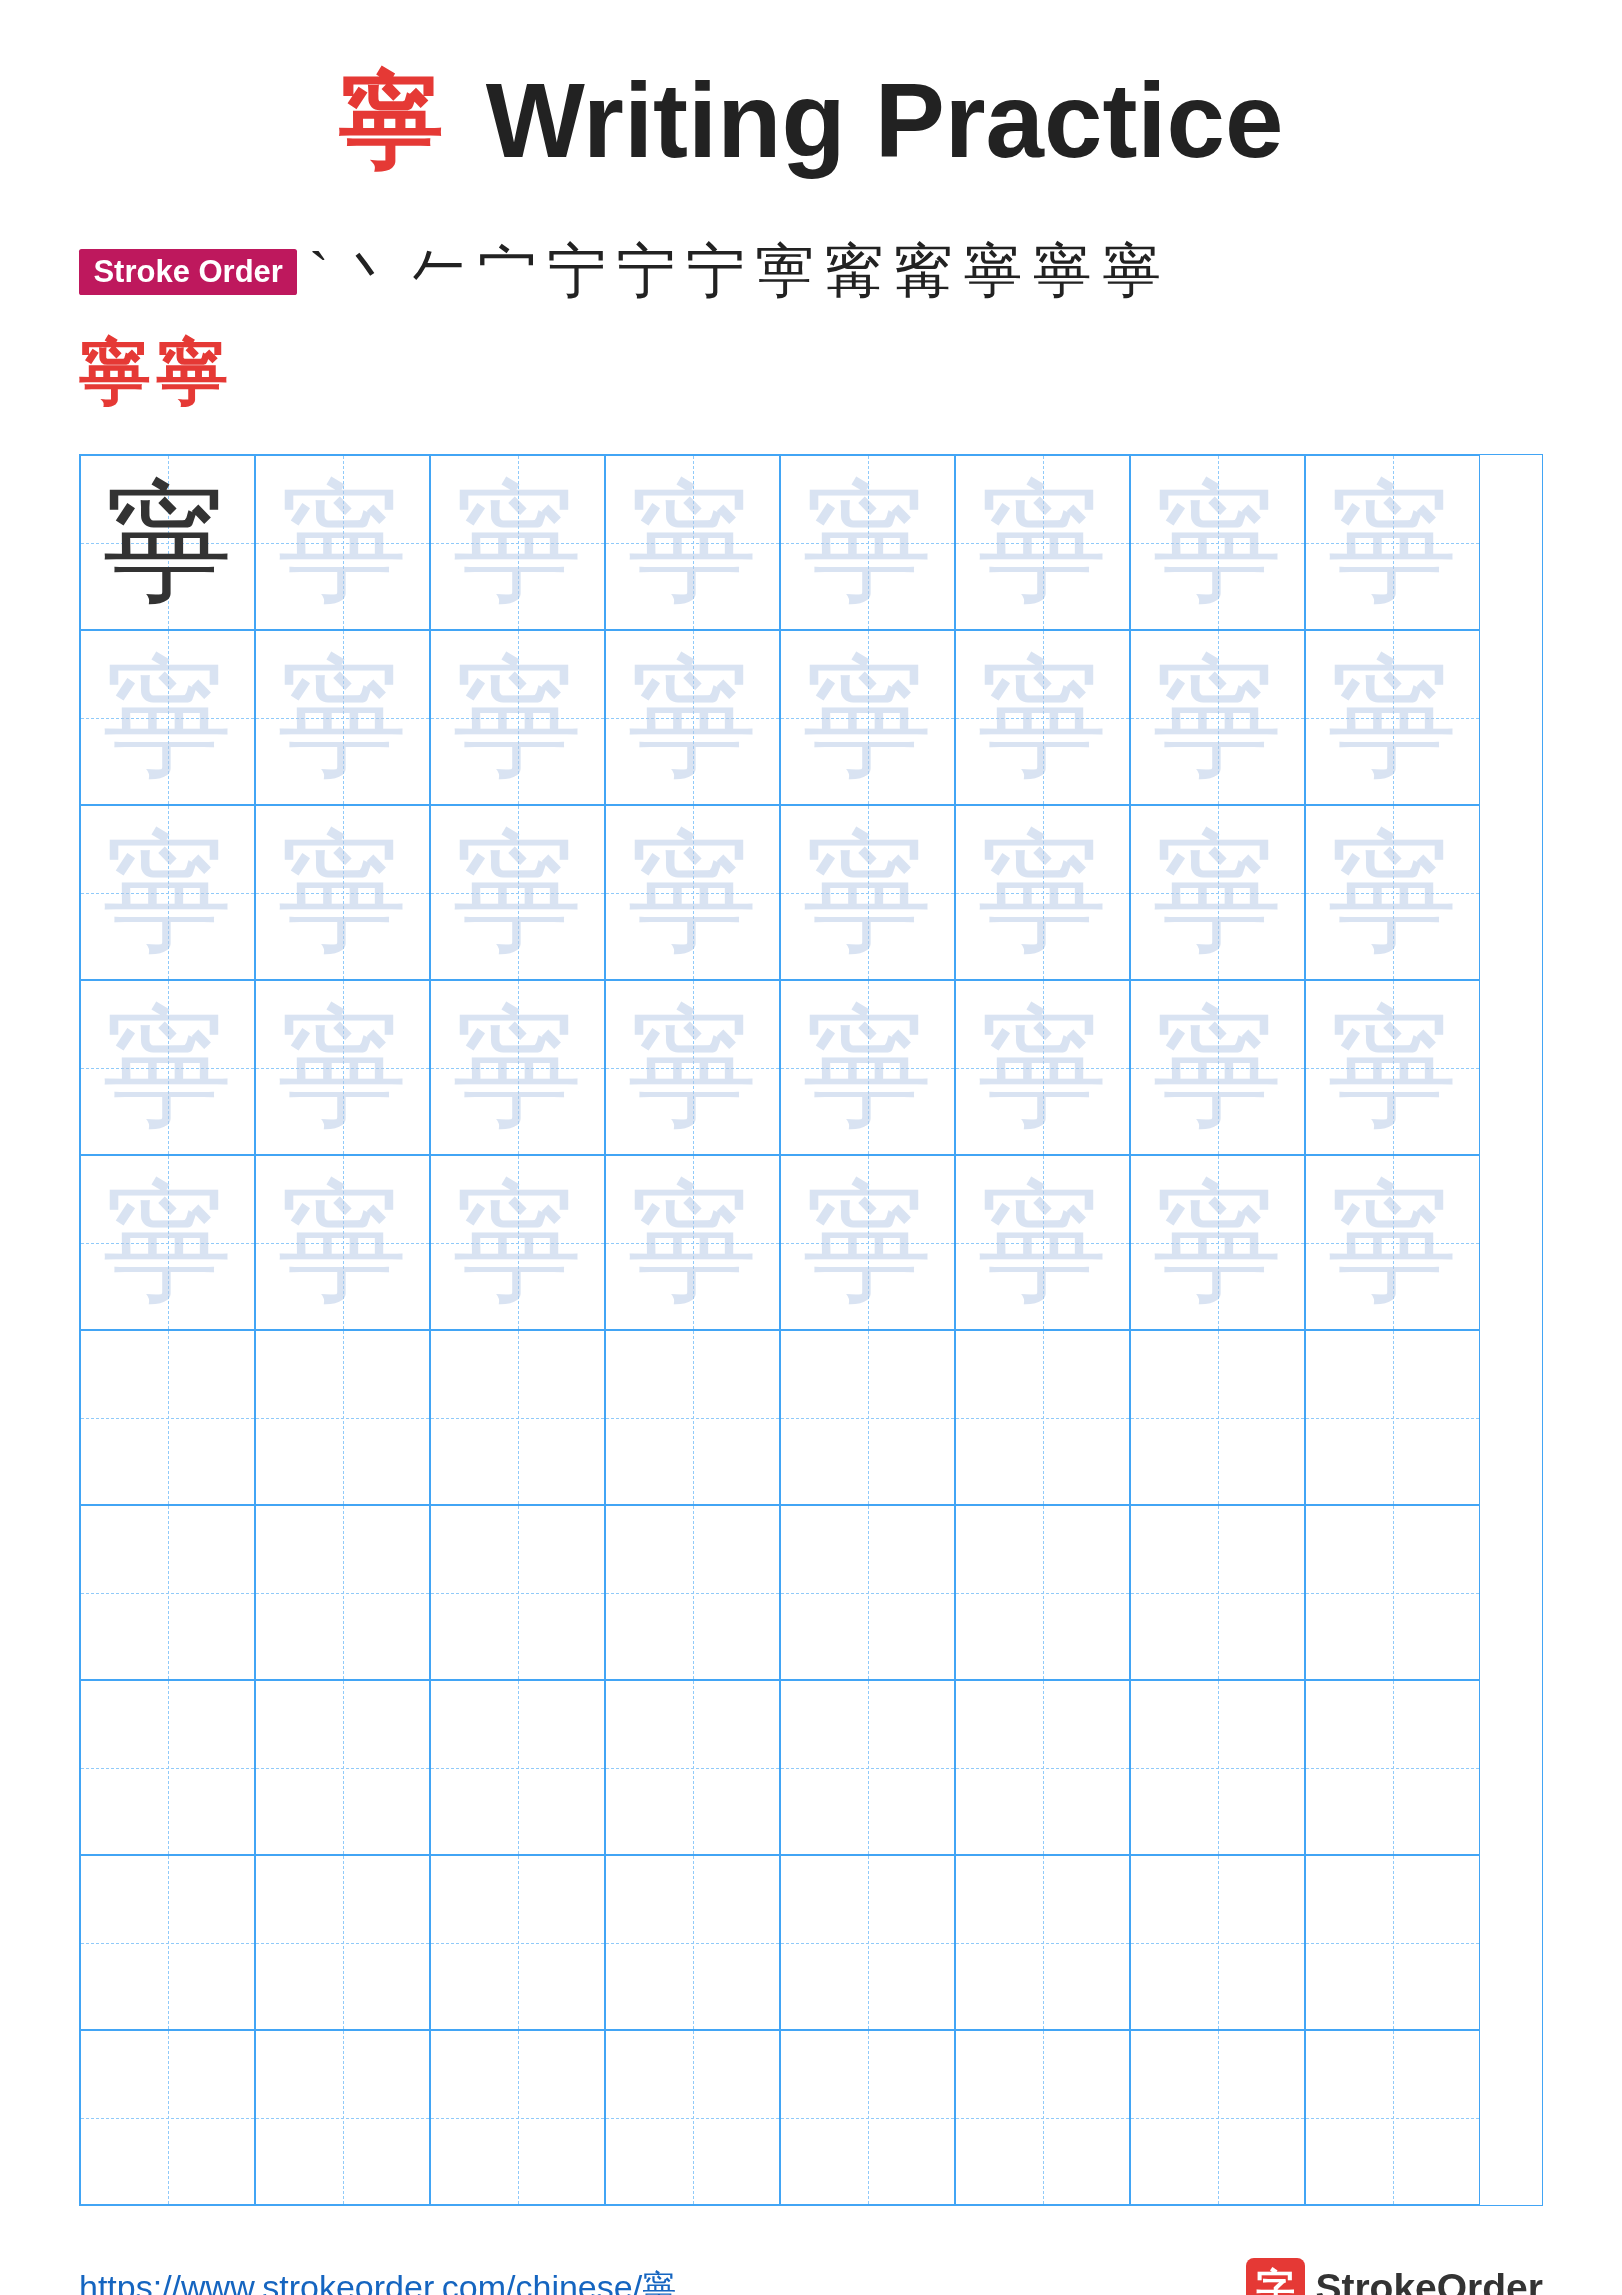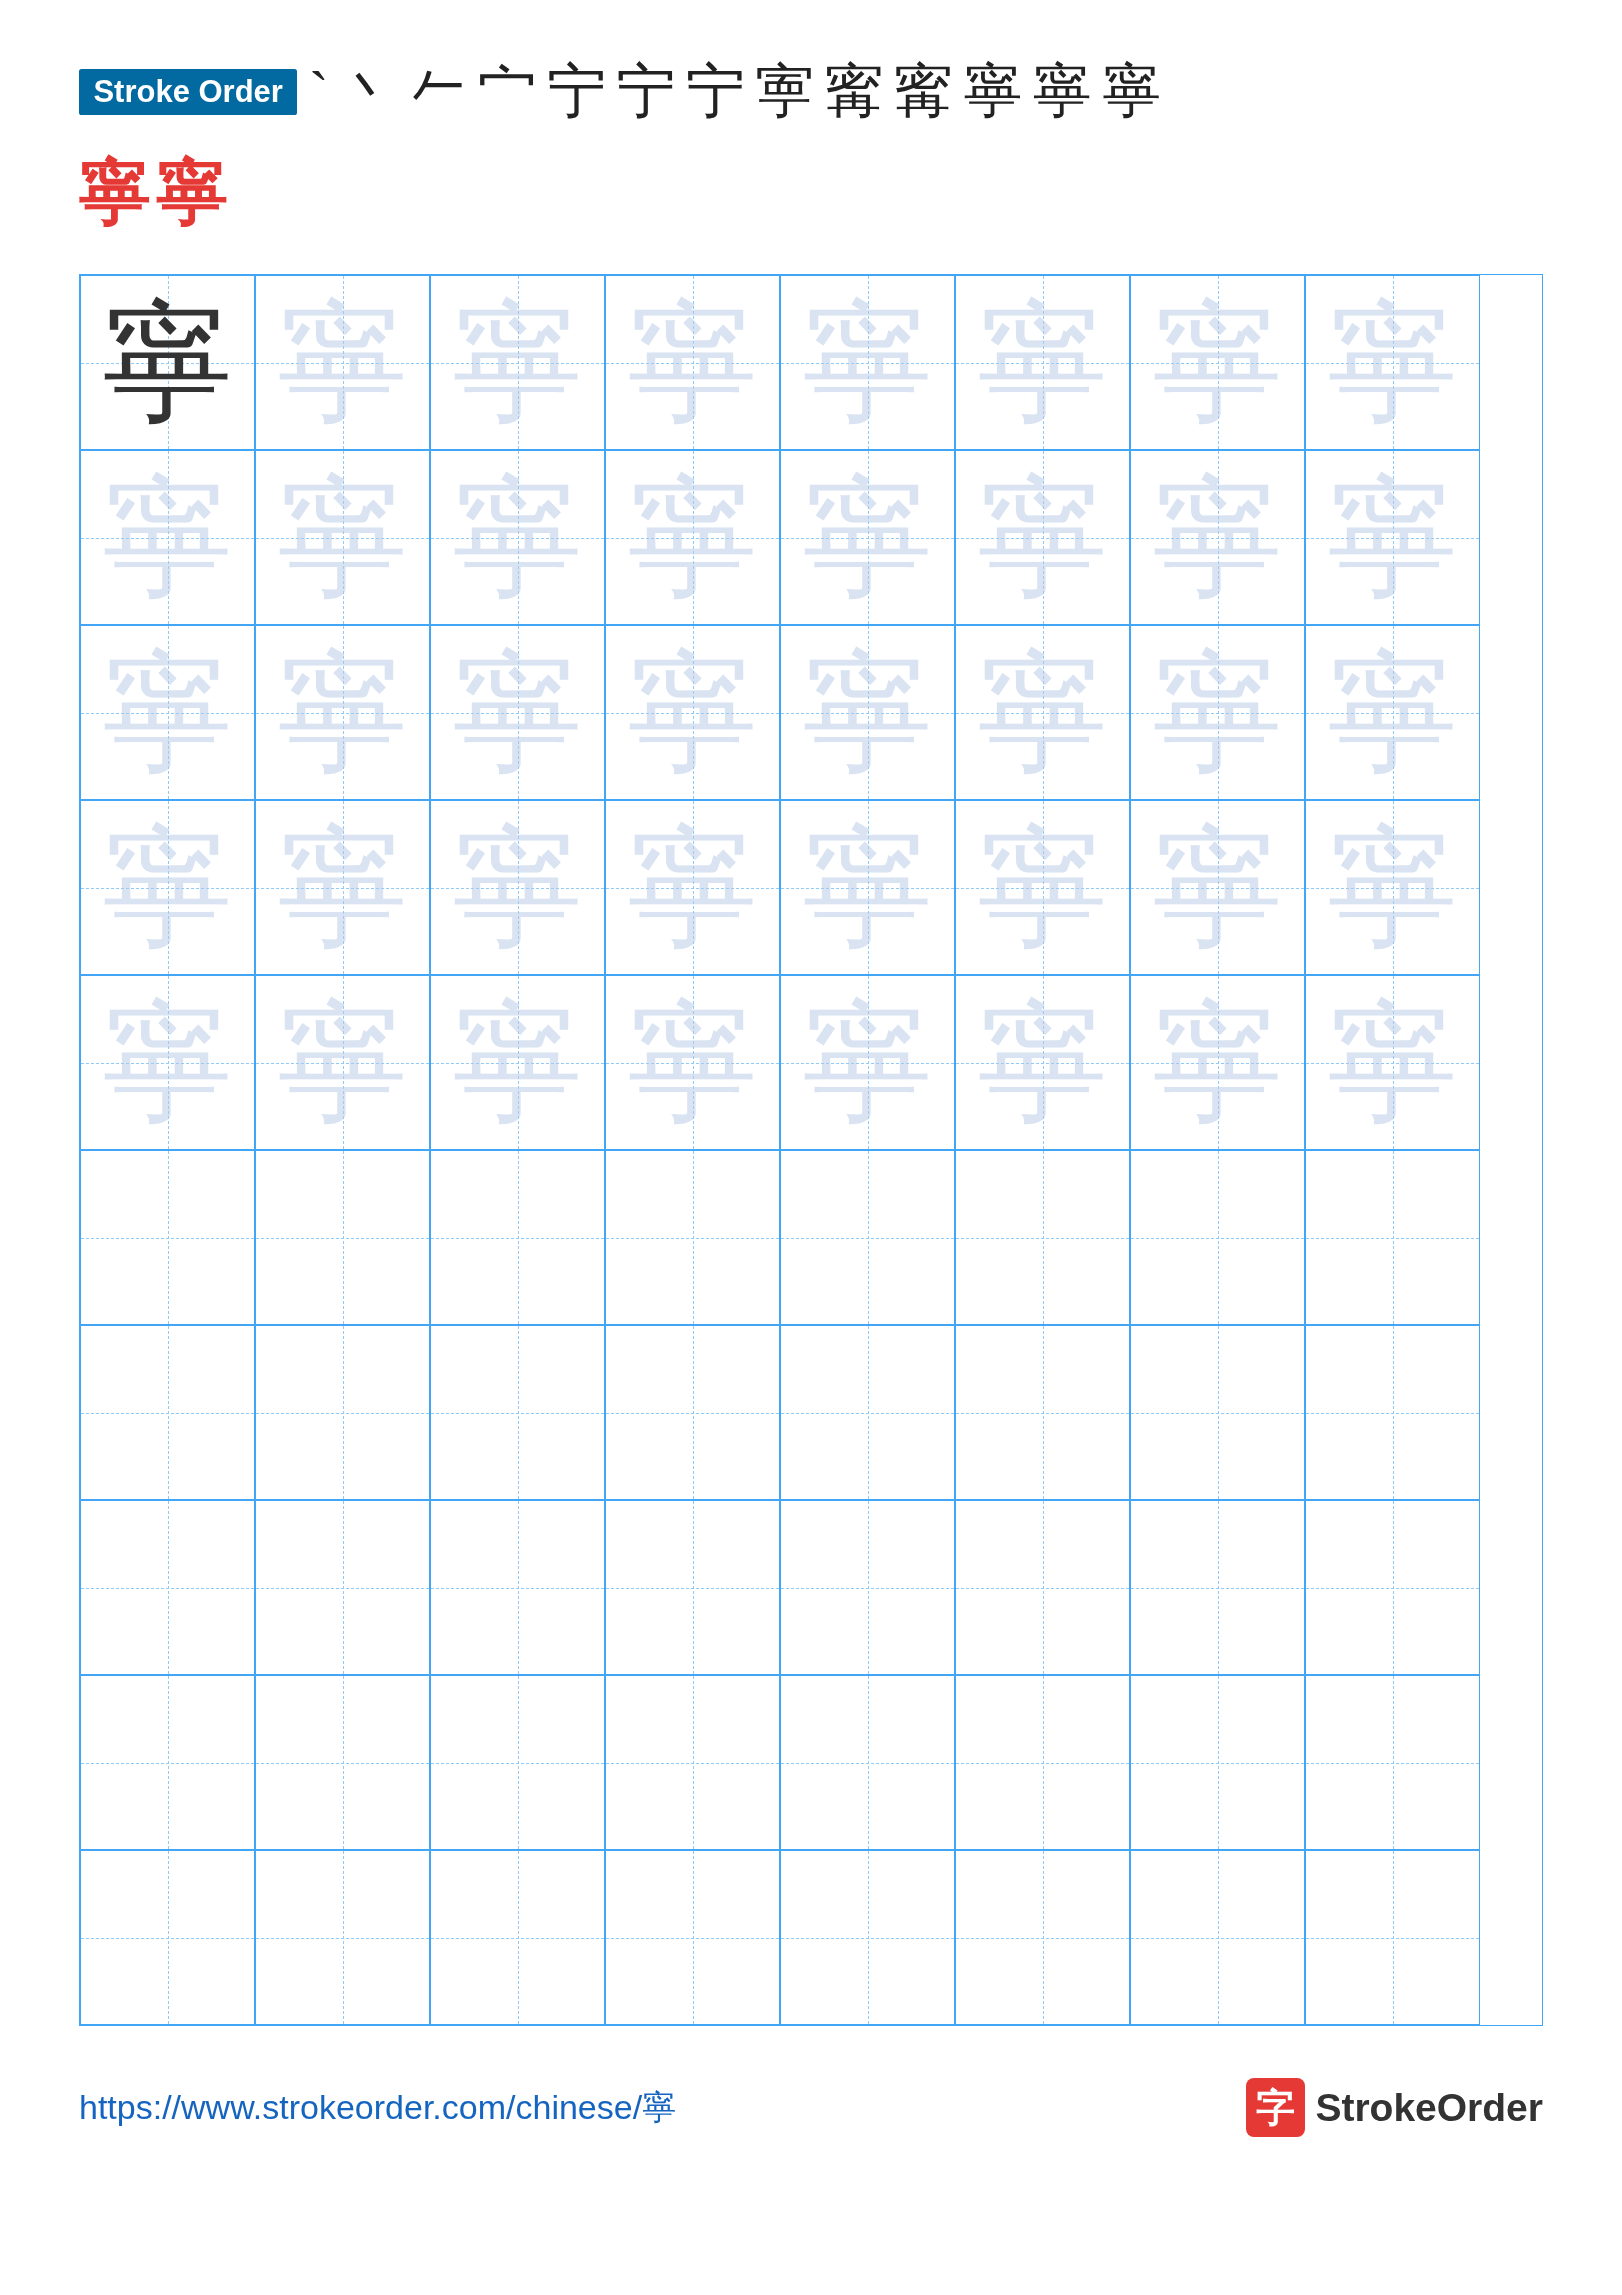--- a/index.html
+++ b/index.html
@@ -47,21 +47,21 @@
 
     .stroke-order-row {
       display: flex;
       align-items: center;
       flex-wrap: wrap;
       gap: 6.5px;
       margin-bottom: 6.5px;
     }
 
     .stroke-order-badge {
-      background: #0369a1;
+      background: #be185d;
       color: #fff;
       font-family: Arial, sans-serif;
       font-size: 31px;
       padding: 5.2px 14.4px;
       border-radius: 2.6px;
       font-weight: bold;
       white-space: nowrap;
     }
 
     .stroke-chars {
@@ -188,20 +188,23 @@
       grid-template-columns: repeat(8, 175px);
       grid-template-rows: repeat(10, 175px);
       border: 1.3px solid #42a5f5;
     }
   </style>
 </head>
 <body>
 
 <div class="page">
 
+  <div class="title-section">
+    <span class="title-char">寧</span><span class="title-text"> Writing Practice</span>
+  </div>
 
   <div class="stroke-order-section">
     <div class="stroke-order-row">
       <span class="stroke-order-badge">Stroke Order</span>
       <div class="stroke-chars">
         <span class="stroke-char">`</span>
         <span class="stroke-char">丶</span>
         <span class="stroke-char">𠂉</span>
         <span class="stroke-char">宀</span>
         <span class="stroke-char">宁</span>

